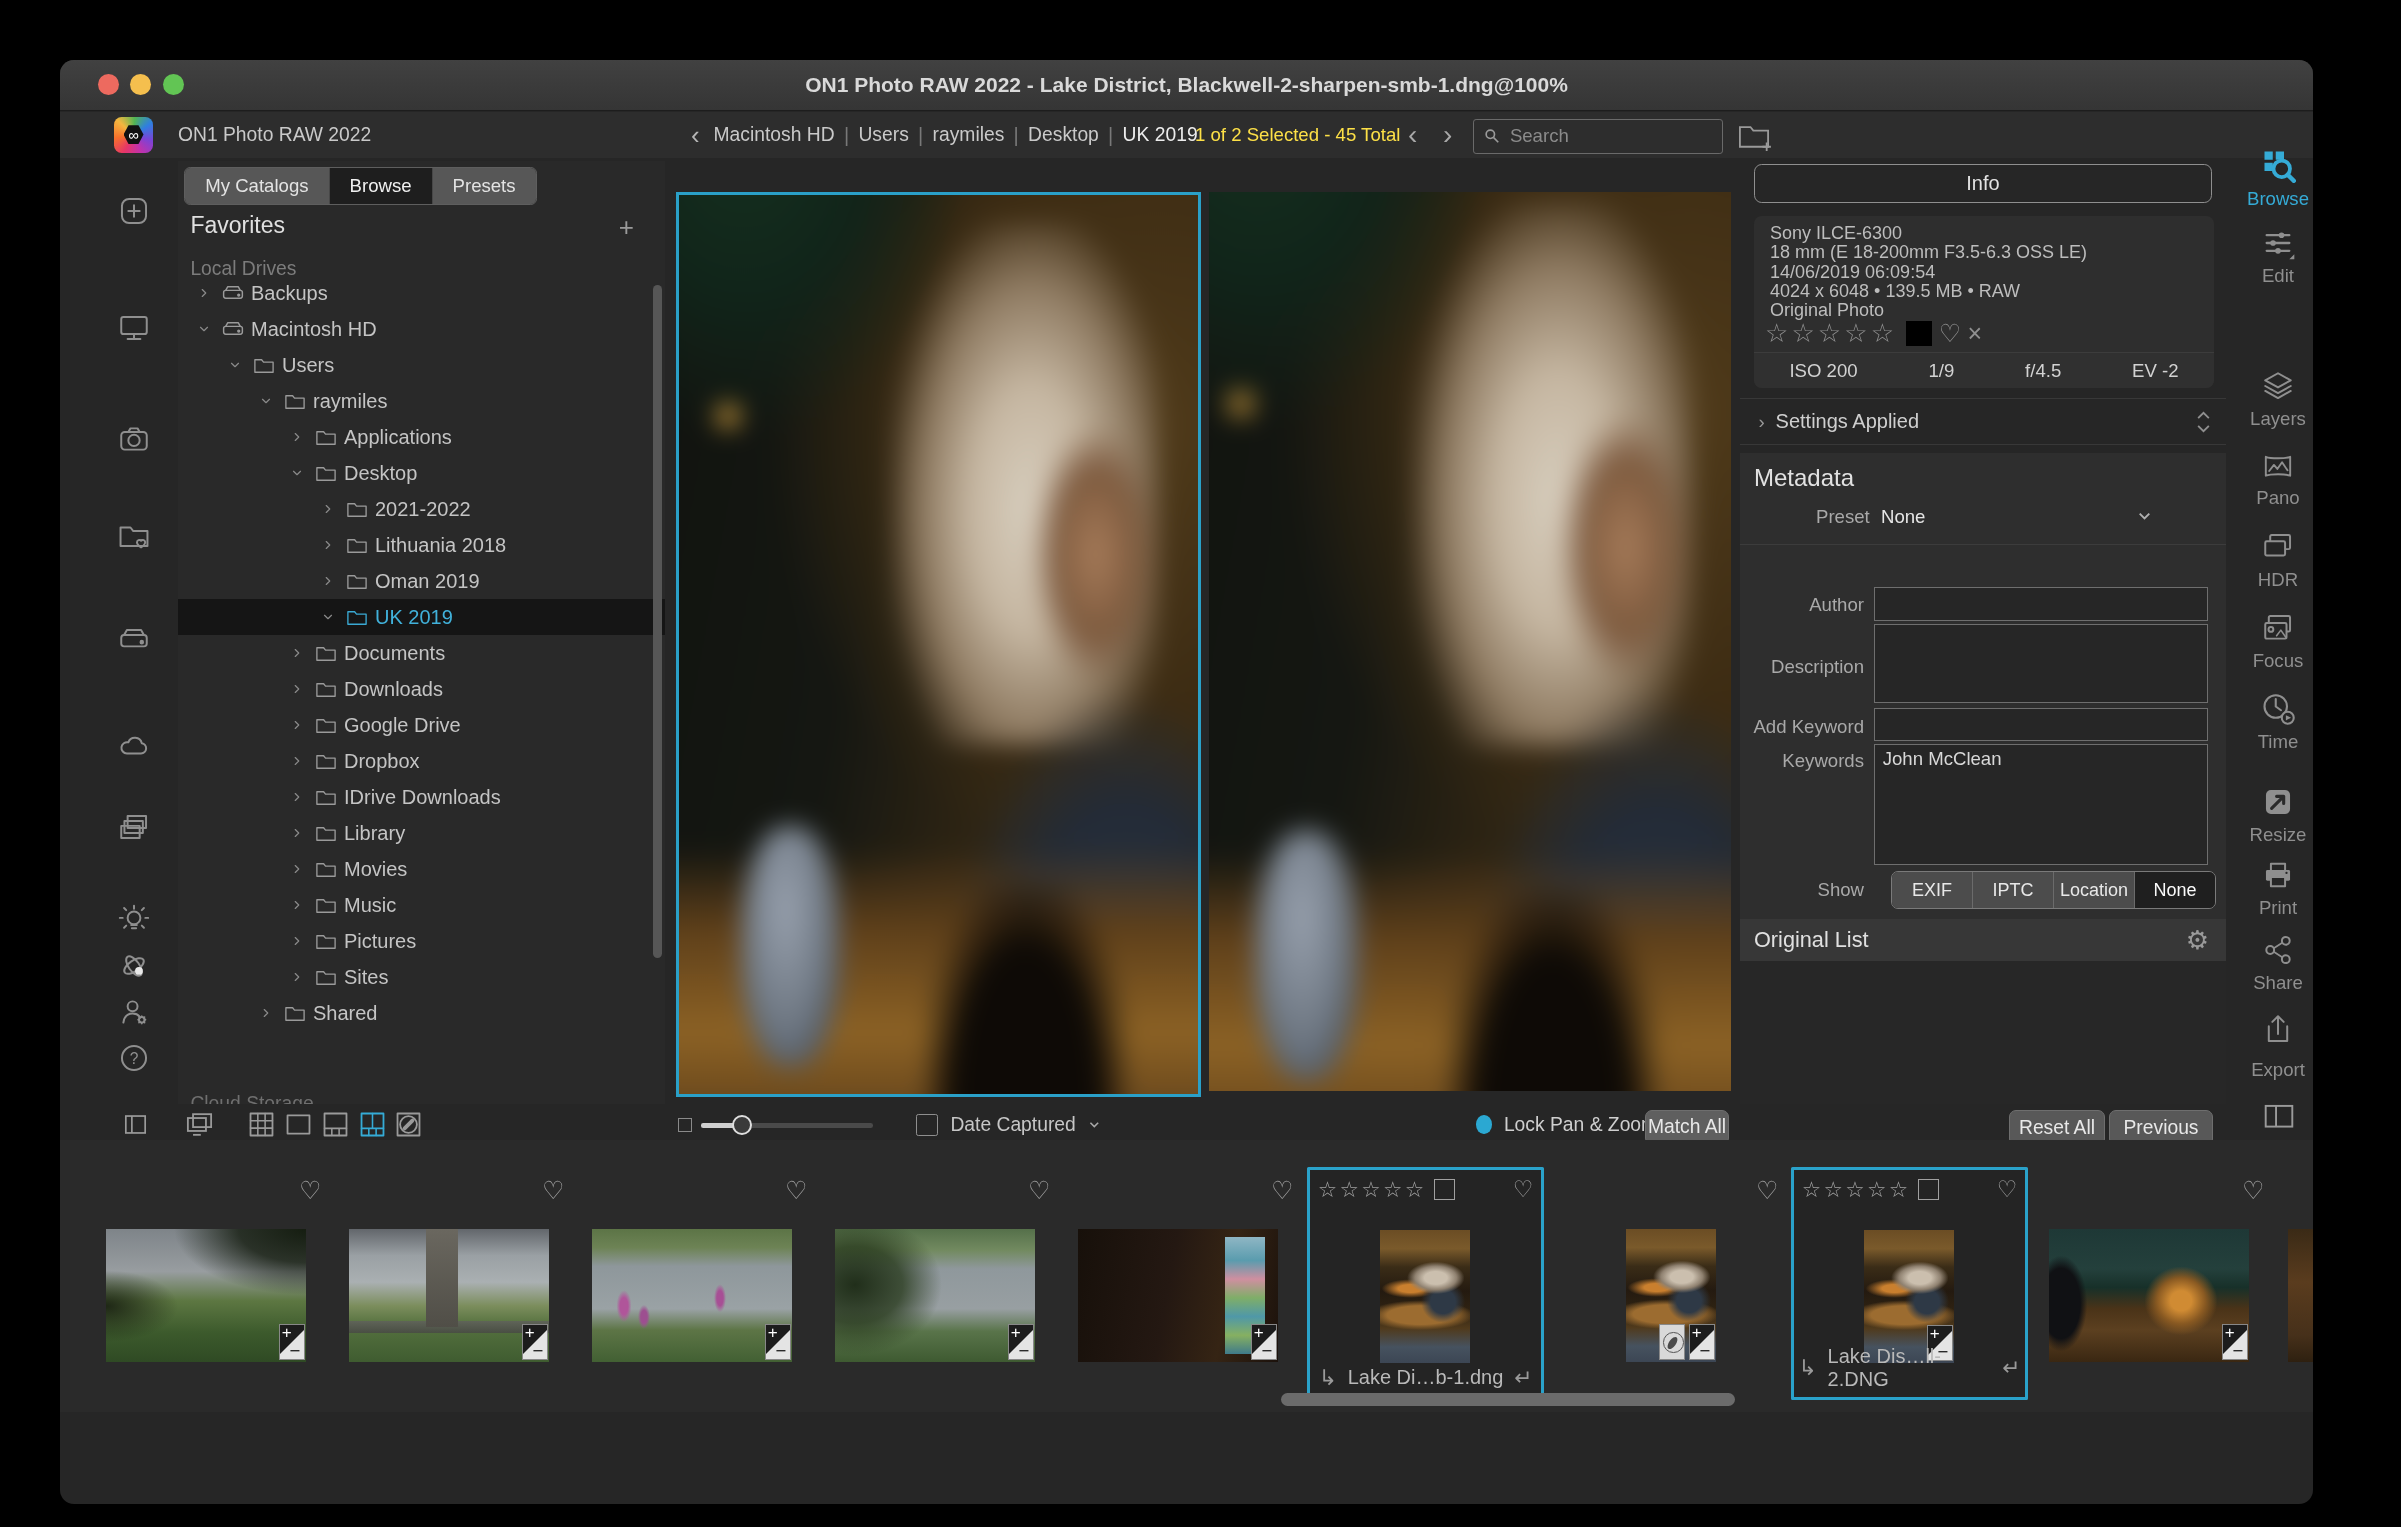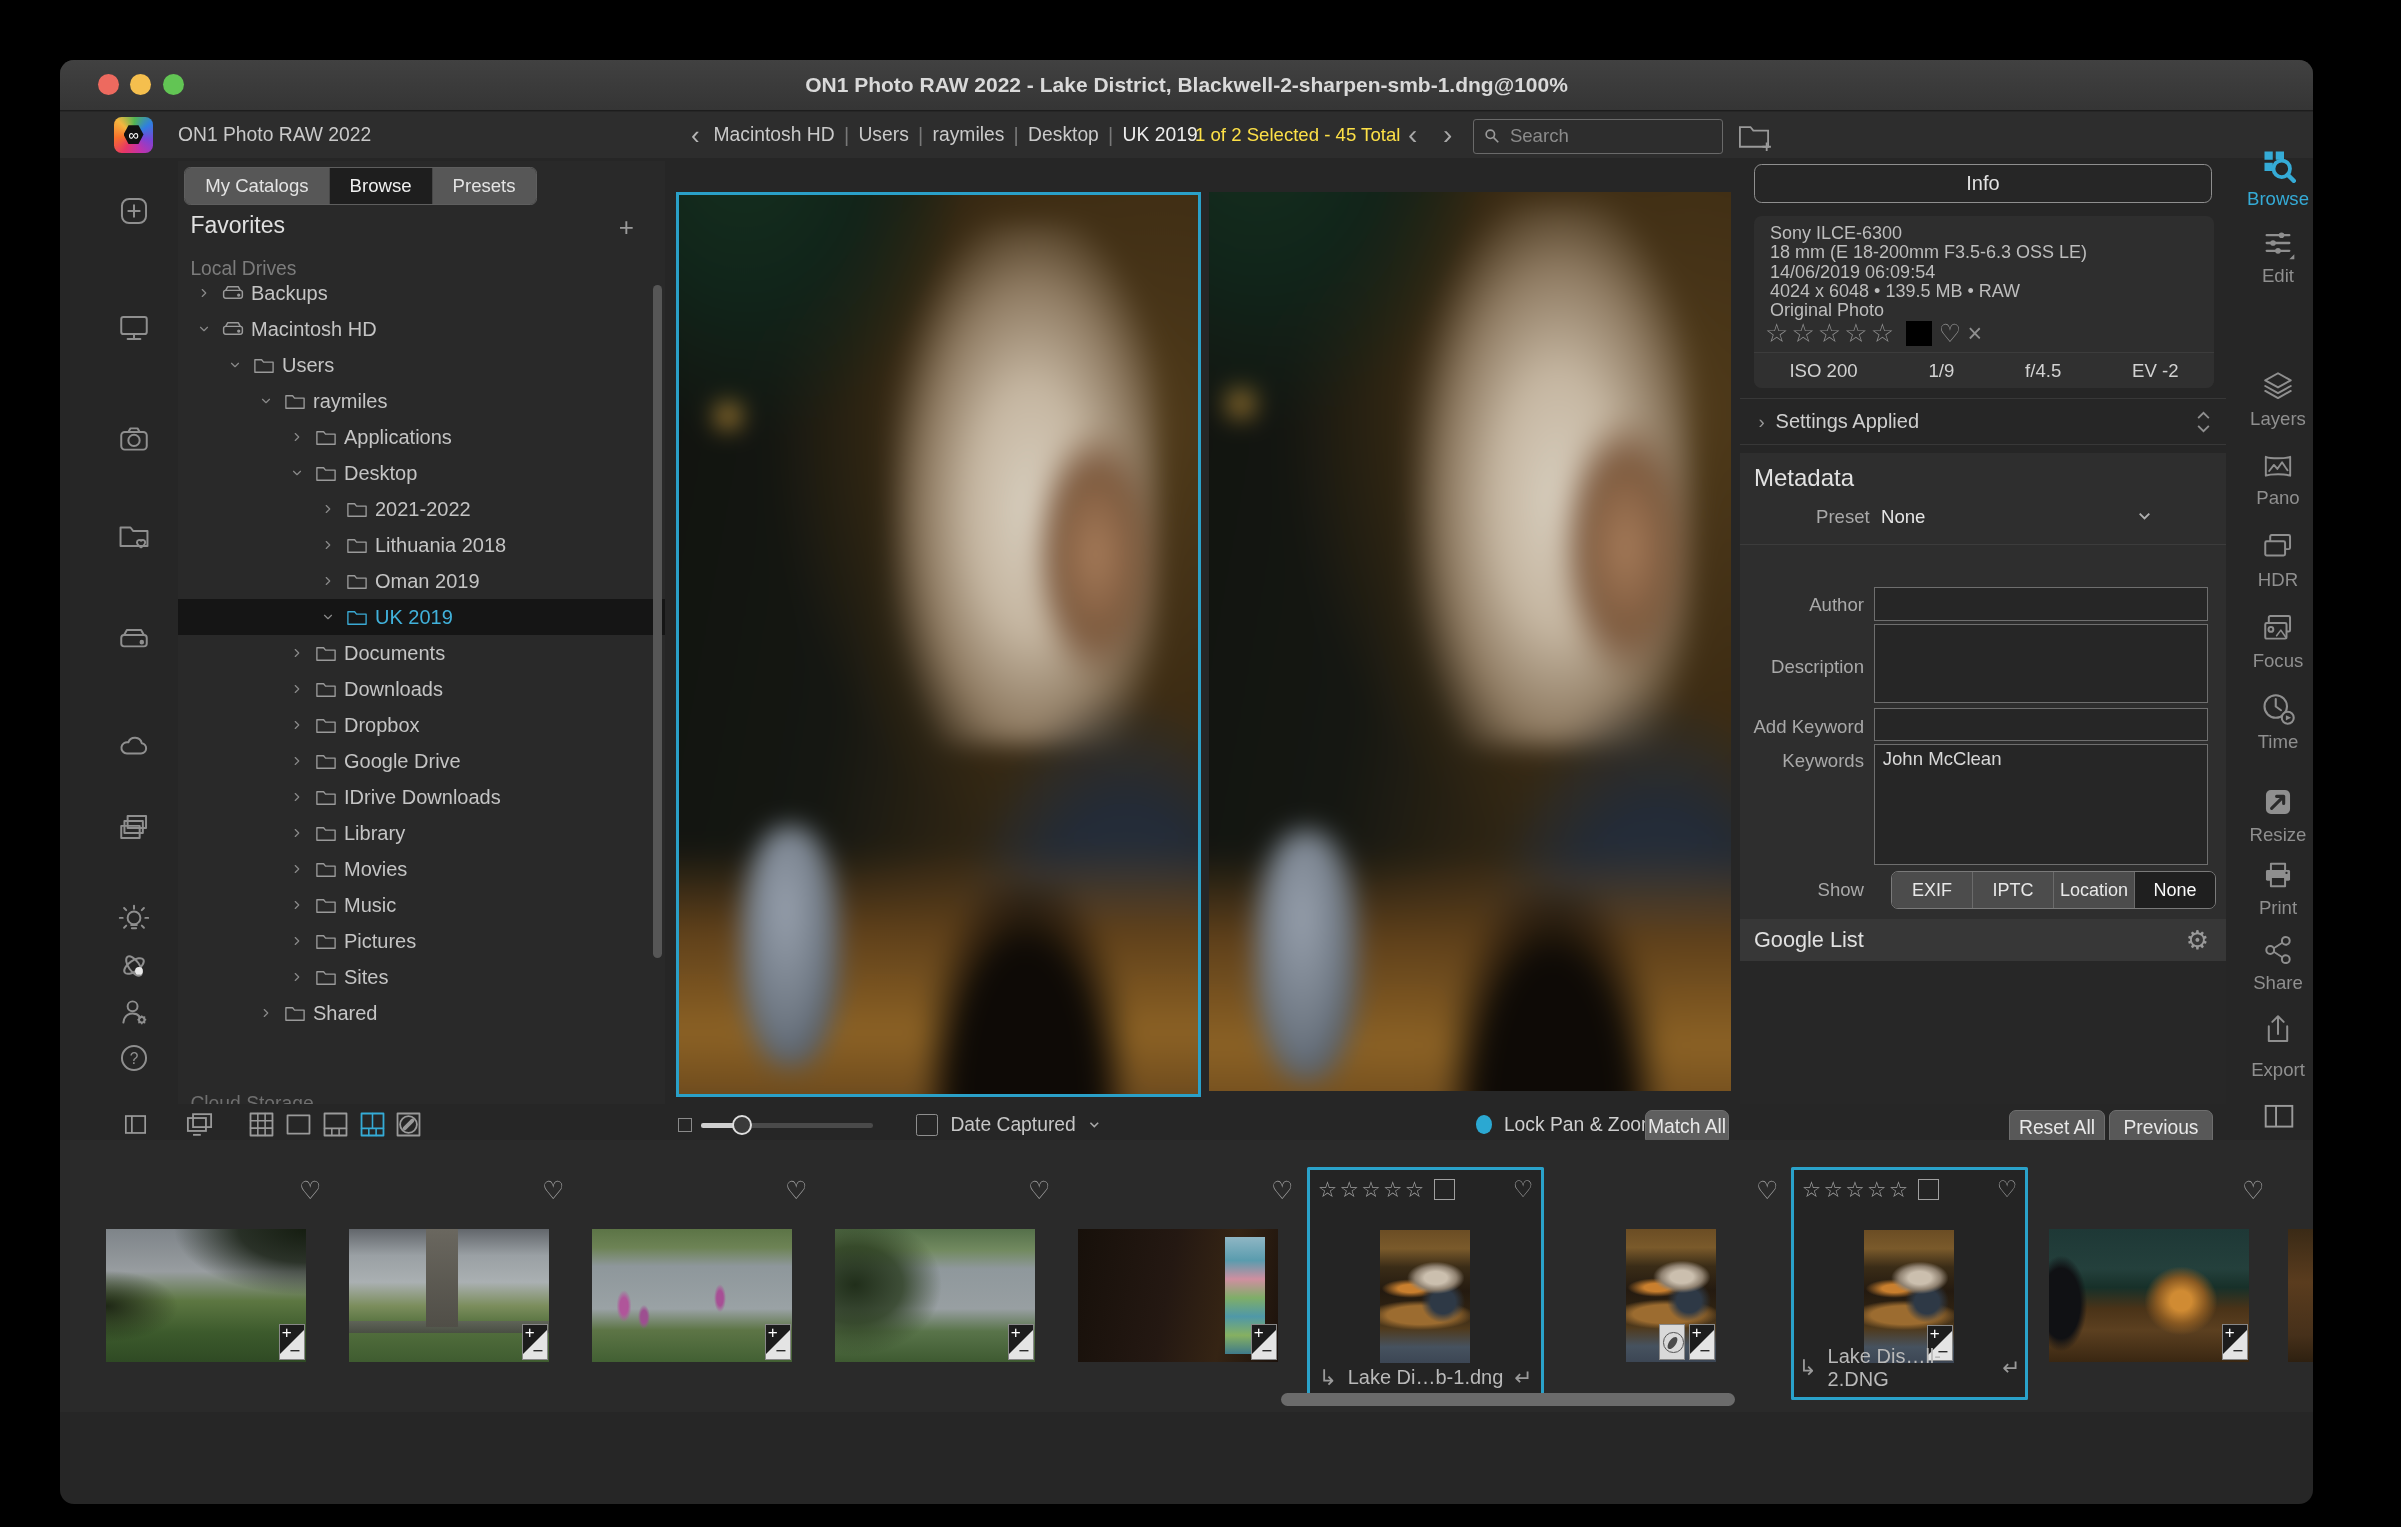--- a/index.html
+++ b/index.html
@@ -526,38 +526,38 @@
               </svg>
             </span>
           </span>
           <span class="tico">
             <span style="display: flex;">
               <svg width="26" height="23" viewBox="0 0 48 48" fill="none" stroke="currentColor" stroke-width="2.8" stroke-linecap="round" stroke-linejoin="round">
                 <path d="M5 12h14l4 5h20v21H5z"></path>
               </svg>
             </span>
           </span>
+          <span>Google Drive</span>
+        </div>
+        <div class="tree-row" style="padding-left: 107px;">
+          <span class="tw">
+            <span style="display: flex;">
+              <svg width="14" height="14" viewBox="0 0 48 48" fill="none" stroke="currentColor" stroke-width="4" stroke-linecap="round" stroke-linejoin="round">
+                <path d="M18 12l12 12-12 12"></path>
+              </svg>
+            </span>
+          </span>
+          <span class="tico">
+            <span style="display: flex;">
+              <svg width="26" height="23" viewBox="0 0 48 48" fill="none" stroke="currentColor" stroke-width="2.8" stroke-linecap="round" stroke-linejoin="round">
+                <path d="M5 12h14l4 5h20v21H5z"></path>
+              </svg>
+            </span>
+          </span>
           <span>Dropbox</span>
-        </div>
-        <div class="tree-row" style="padding-left: 107px;">
-          <span class="tw">
-            <span style="display: flex;">
-              <svg width="14" height="14" viewBox="0 0 48 48" fill="none" stroke="currentColor" stroke-width="4" stroke-linecap="round" stroke-linejoin="round">
-                <path d="M18 12l12 12-12 12"></path>
-              </svg>
-            </span>
-          </span>
-          <span class="tico">
-            <span style="display: flex;">
-              <svg width="26" height="23" viewBox="0 0 48 48" fill="none" stroke="currentColor" stroke-width="2.8" stroke-linecap="round" stroke-linejoin="round">
-                <path d="M5 12h14l4 5h20v21H5z"></path>
-              </svg>
-            </span>
-          </span>
-          <span>Google Drive</span>
         </div>
         <div class="tree-row" style="padding-left: 107px;">
           <span class="tw">
             <span style="display: flex;">
               <svg width="14" height="14" viewBox="0 0 48 48" fill="none" stroke="currentColor" stroke-width="4" stroke-linecap="round" stroke-linejoin="round">
                 <path d="M18 12l12 12-12 12"></path>
               </svg>
             </span>
           </span>
           <span class="tico">
@@ -757,21 +757,21 @@
   <textarea class="minput" style="left: 1814px; top: 684px; width: 334px; height: 121px;">John McClean</textarea>
   <div class="mlabel" style="left:1705px;top:819px;width:99px;">Show</div>
   <div id="show-seg">
       <div class="seg">EXIF</div>
       <div class="seg">IPTC</div>
       <div class="seg">Location</div>
       <div class="seg active">None</div>
     </div>
 
   <div id="kw-bar">
-    <span style="margin-left:14px;">Google List</span>
+    <span style="margin-left:14px;">Original List</span>
     <span style="margin-left:auto;margin-right:17px;color:#9a9a9a;font-size:26px;">⚙</span>
   </div>
   <div id="kw-rest"></div>
 
   <div id="right-rail">
       <div class="module active" style="left: 2181px; top: 87px;">
         <span style="display: flex;">
           <svg width="36" height="36" viewBox="0 0 48 48" fill="none" stroke="currentColor" stroke-width="2.8" stroke-linecap="round" stroke-linejoin="round">
             <rect x="6" y="6" width="11" height="11" fill="currentColor" stroke="none"></rect>
             <rect x="21" y="6" width="11" height="11" fill="currentColor" stroke="none"></rect>

